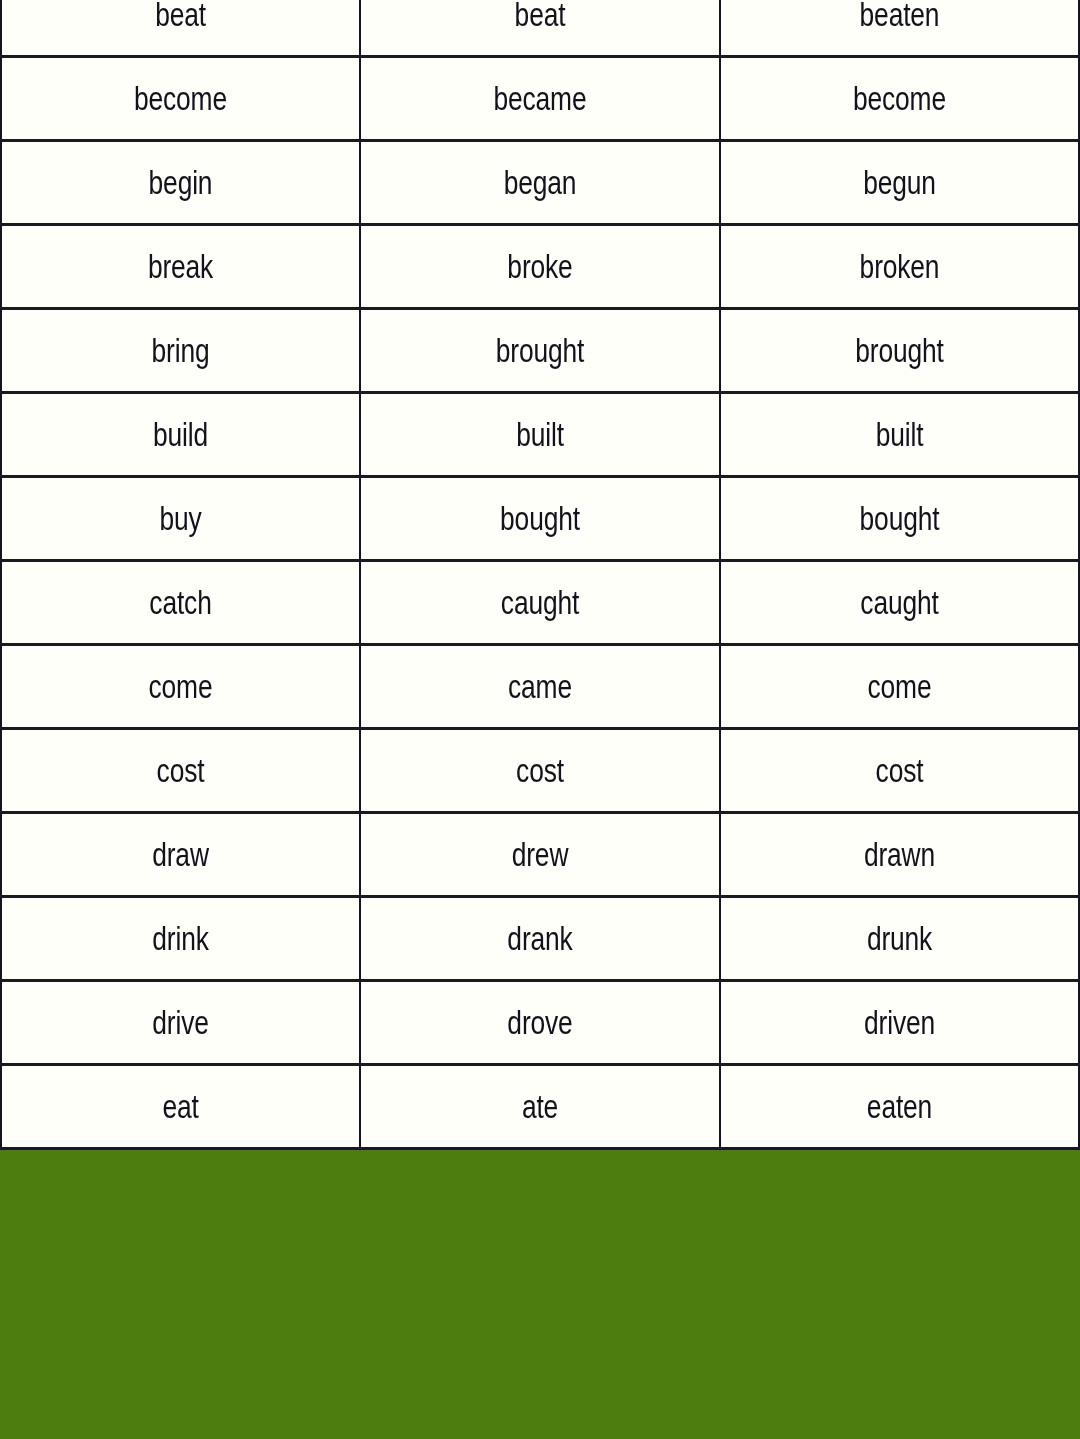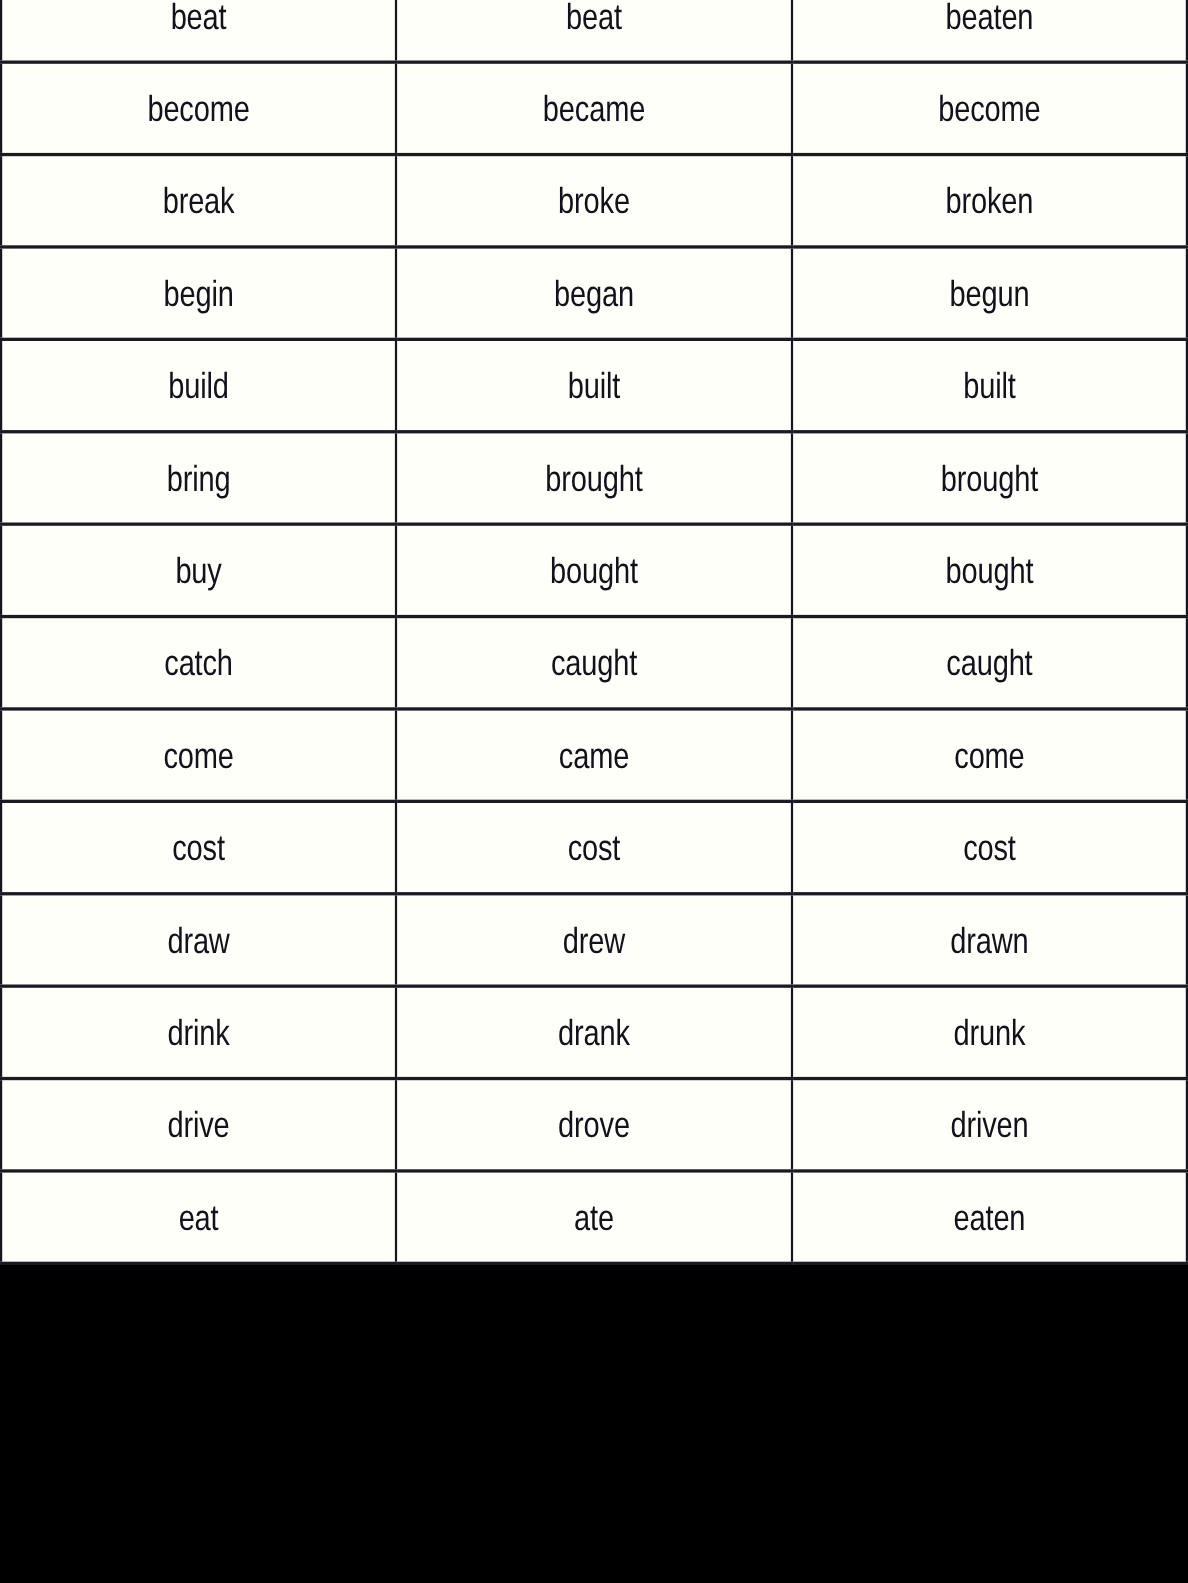--- a/index.html
+++ b/index.html
@@ -12,21 +12,21 @@
     width: 1080px;
     height: 1439px;
     overflow: hidden;
     font-family: "Liberation Sans", "DejaVu Sans", sans-serif;
   }
 
   #verb-table-wrap {
     position: relative;
     width: 1080px;
     height: 1439px;
-    background: #000000;
+    background: #4d7c0f;
     overflow: hidden;
   }
 
   table.verb-table {
     border-collapse: collapse;
     width: 1078px;
     table-layout: fixed;
     
     margin-top: -29px;
     background: #fffff8;
@@ -96,60 +96,60 @@
           </td>
           <td>
             <span class="cell-text">became</span>
           </td>
           <td class="edge-right">
             <span class="cell-text">become</span>
           </td>
         </tr>
         <tr>
           <td class="edge-left">
+            <span class="cell-text">begin</span>
+          </td>
+          <td>
+            <span class="cell-text">began</span>
+          </td>
+          <td class="edge-right">
+            <span class="cell-text">begun</span>
+          </td>
+        </tr>
+        <tr>
+          <td class="edge-left">
             <span class="cell-text">break</span>
           </td>
           <td>
             <span class="cell-text">broke</span>
           </td>
           <td class="edge-right">
             <span class="cell-text">broken</span>
           </td>
         </tr>
         <tr>
           <td class="edge-left">
-            <span class="cell-text">begin</span>
-          </td>
-          <td>
-            <span class="cell-text">began</span>
-          </td>
-          <td class="edge-right">
-            <span class="cell-text">begun</span>
+            <span class="cell-text">bring</span>
+          </td>
+          <td>
+            <span class="cell-text">brought</span>
+          </td>
+          <td class="edge-right">
+            <span class="cell-text">brought</span>
           </td>
         </tr>
         <tr>
           <td class="edge-left">
             <span class="cell-text">build</span>
           </td>
           <td>
             <span class="cell-text">built</span>
           </td>
           <td class="edge-right">
             <span class="cell-text">built</span>
-          </td>
-        </tr>
-        <tr>
-          <td class="edge-left">
-            <span class="cell-text">bring</span>
-          </td>
-          <td>
-            <span class="cell-text">brought</span>
-          </td>
-          <td class="edge-right">
-            <span class="cell-text">brought</span>
           </td>
         </tr>
         <tr>
           <td class="edge-left">
             <span class="cell-text">buy</span>
           </td>
           <td>
             <span class="cell-text">bought</span>
           </td>
           <td class="edge-right">

